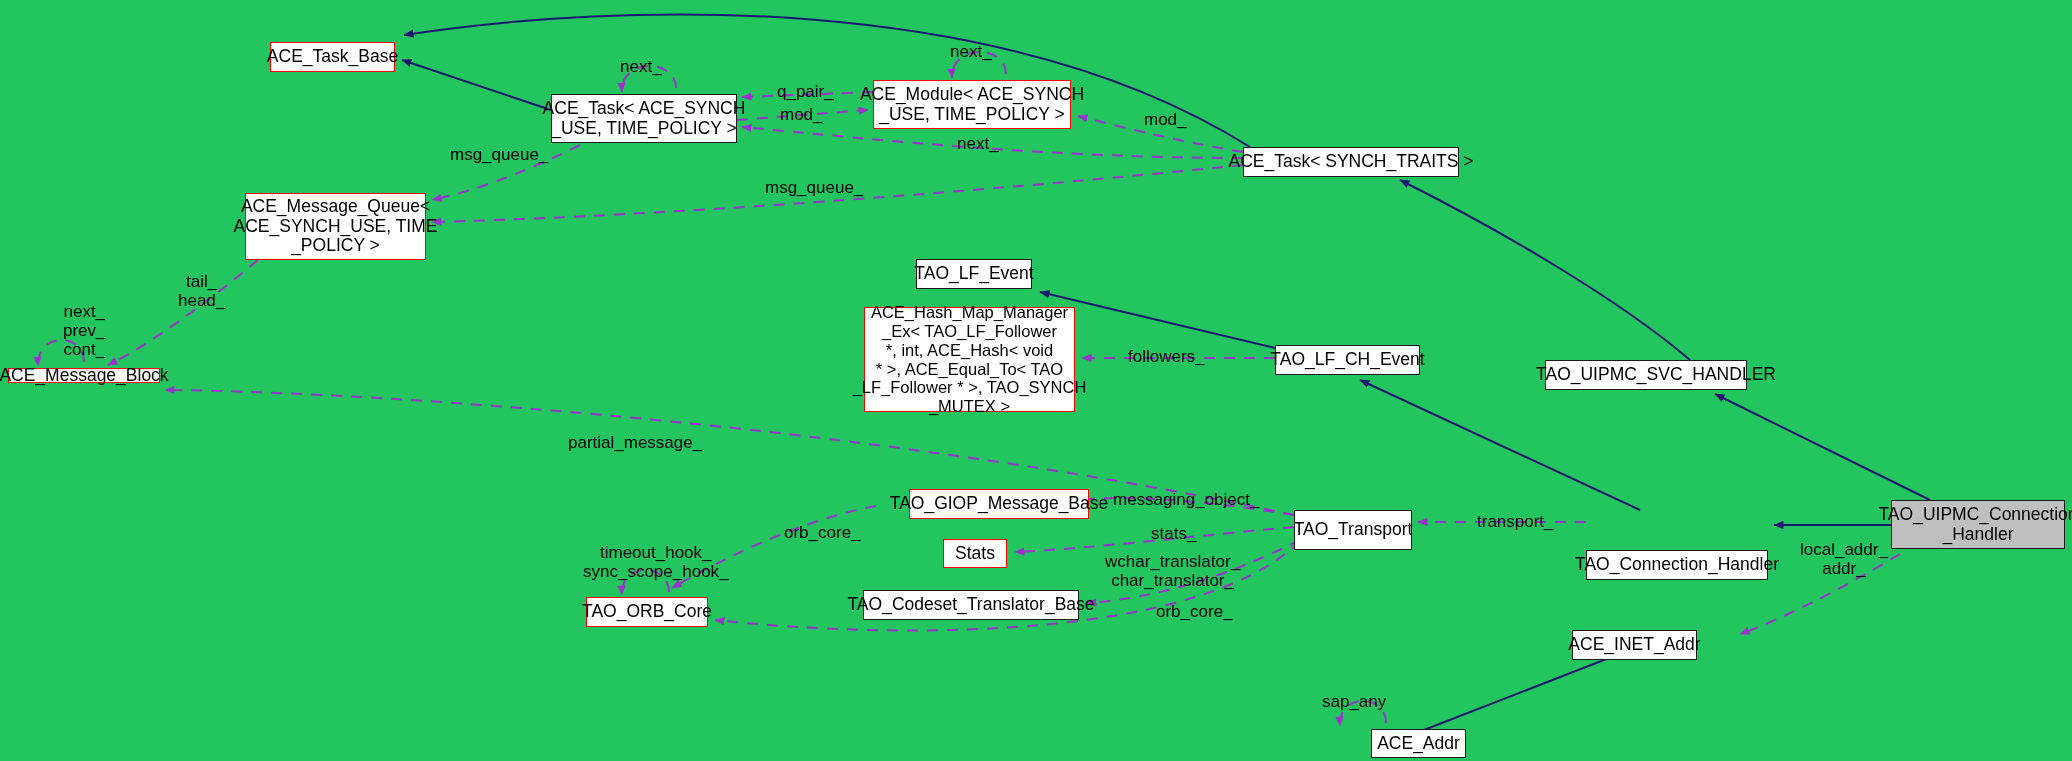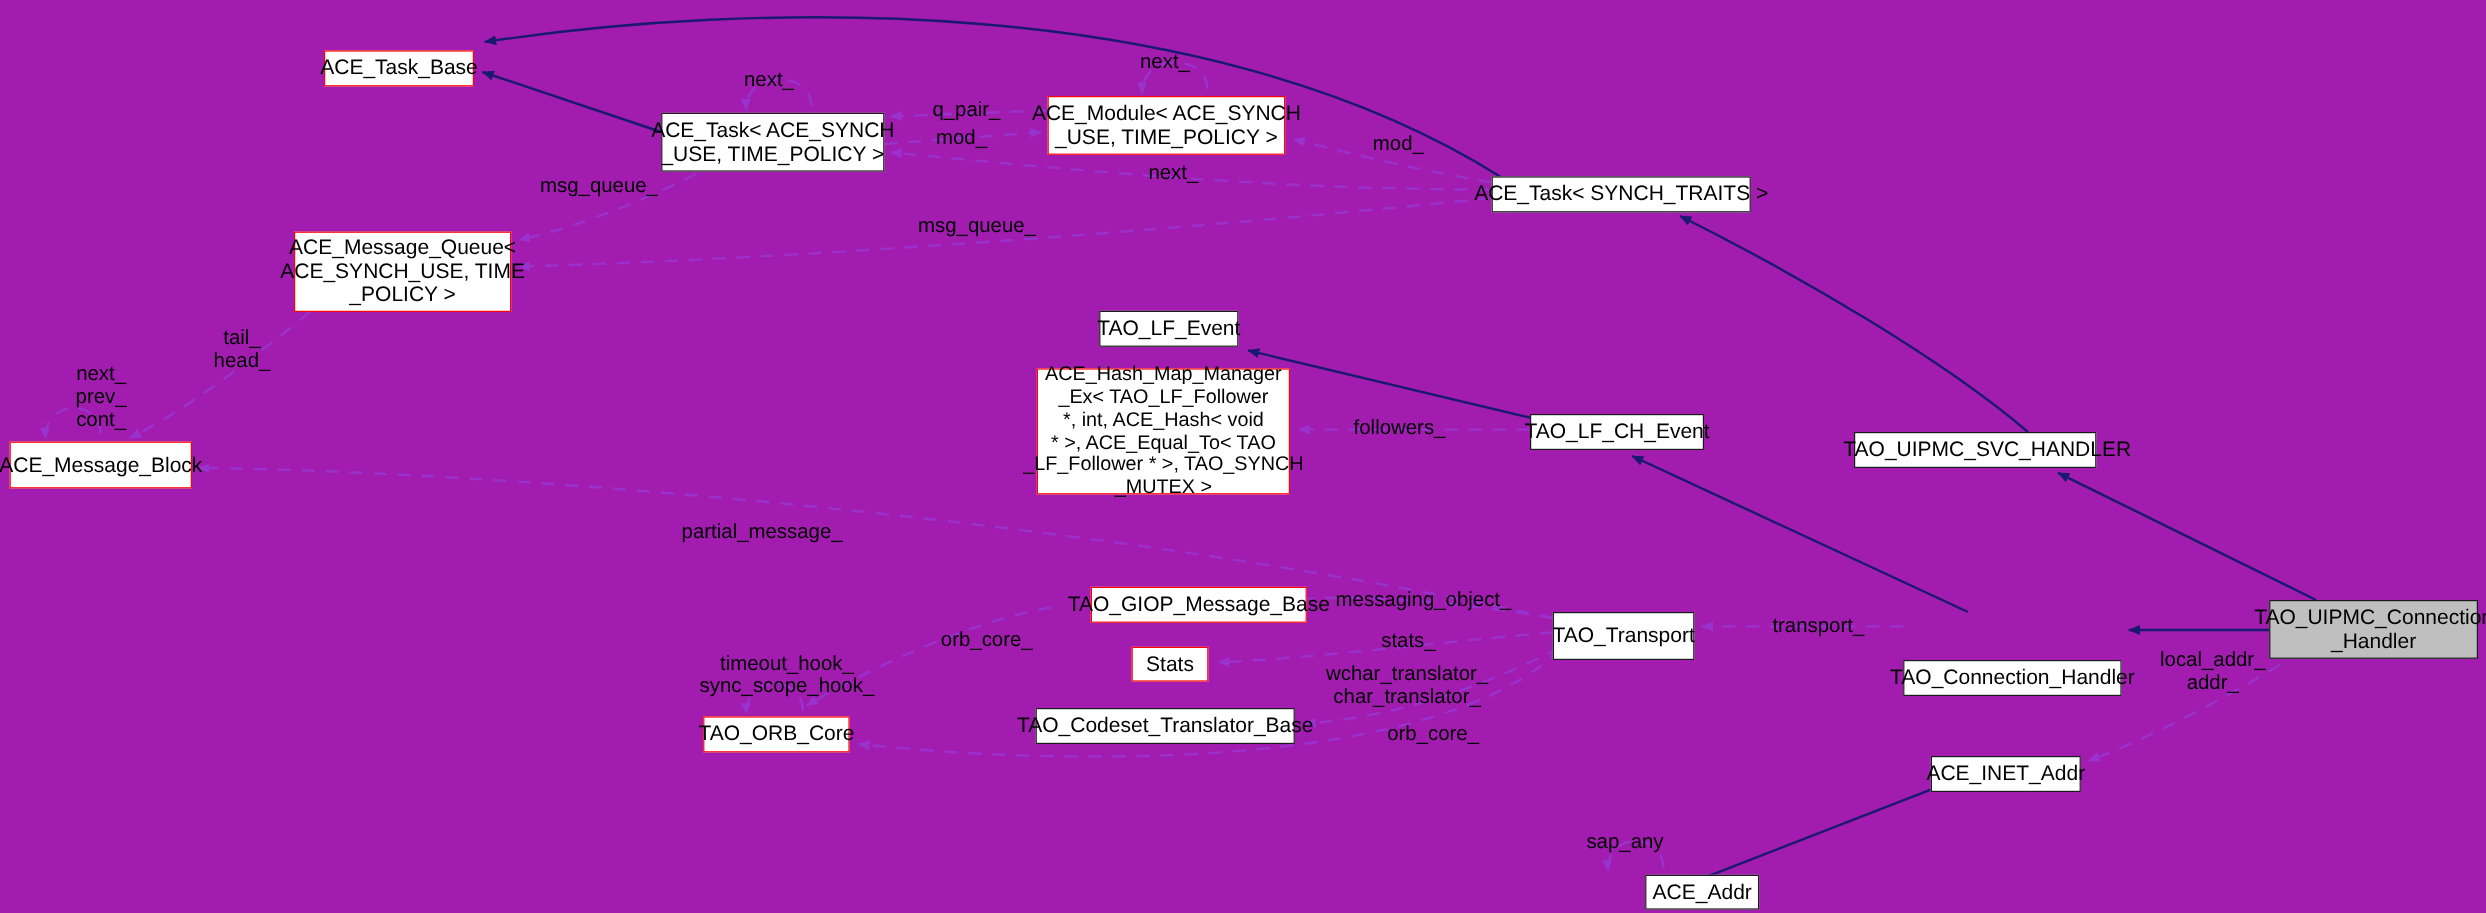--- a/index.html
+++ b/index.html
@@ -4,21 +4,21 @@
 <style>
   html, body {
     margin: 0;
     padding: 0;
     background: #ffffff;
   }
   #diagram-root {
     position: relative;
     width: 2072px;
     height: 761px;
-    background: #a21caf;
+    background: #22c55e;
     font-family: "Liberation Sans", sans-serif;
     overflow: hidden;
   }
   svg.edges {
     position: absolute;
     left: 0;
     top: 0;
     width: 2072px;
     height: 761px;
   }
@@ -132,39 +132,39 @@
 
   <div class="node red" style="left:270px;  top:42px;  width:125px; height:30px;">ACE_Task_Base</div>
   <div class="node black" style="left:551px;  top:94px;  width:186px; height:49px;">ACE_Task&lt; ACE_SYNCH
 _USE, TIME_POLICY &gt;</div>
   <div class="node red" style="left:873px;  top:80px;  width:198px; height:49px;">ACE_Module&lt; ACE_SYNCH
 _USE, TIME_POLICY &gt;</div>
   <div class="node black" style="left:1243px; top:147px; width:216px; height:30px;">ACE_Task&lt; SYNCH_TRAITS &gt;</div>
   <div class="node red" style="left:245px;  top:193px; width:181px; height:67px;">ACE_Message_Queue&lt;
 ACE_SYNCH_USE, TIME
 _POLICY &gt;</div>
-  <div class="node red" style="left:8px;    top:368px; width:152px; height:39px;">ACE_Message_Block</div>
+  <div class="node red" style="left:8px;    top:368px; width:152px; height:15px;">ACE_Message_Block</div>
   <div class="node black" style="left:916px;  top:259px; width:116px; height:30px;">TAO_LF_Event</div>
   <div class="node red" style="left:864px;  top:307px; width:211px; height:105px; font-size:16.5px;">ACE_Hash_Map_Manager
 _Ex&lt; TAO_LF_Follower
 *, int, ACE_Hash&lt; void
 * &gt;, ACE_Equal_To&lt; TAO
 _LF_Follower * &gt;, TAO_SYNCH
 _MUTEX &gt;</div>
   <div class="node black" style="left:1275px; top:345px; width:145px; height:30px;">TAO_LF_CH_Event</div>
   <div class="node black" style="left:1545px; top:360px; width:202px; height:30px;padding-left:20px;">TAO_UIPMC_SVC_HANDLER</div>
   <div class="node red" style="left:876px;  top:489px; width:180px; height:30px;margin-left:33px;">TAO_GIOP_Message_Base</div>
   <div class="node red" style="left:943px;  top:539px; width:64px;  height:29px;">Stats</div>
   <div class="node black" style="left:863px;  top:590px; width:216px; height:30px;">TAO_Codeset_Translator_Base</div>
   <div class="node red" style="left:586px;  top:597px; width:122px; height:30px;">TAO_ORB_Core</div>
   <div class="node black" style="left:1294px; top:510px; width:118px; height:40px;">TAO_Transport</div>
   <div class="node black" style="left:1586px; top:510px; width:182px; height:30px;margin-top:40px;">TAO_Connection_Handler</div>
   <div class="node focus" style="left:1891px; top:500px; width:174px; height:49px;">TAO_UIPMC_Connection
 _Handler</div>
-  <div class="node black" style="left:1609px; top:630px; width:125px; height:30px;">ACE_INET_Addr</div>
+  <div class="node black" style="left:1572px; top:630px; width:125px; height:30px;">ACE_INET_Addr</div>
   <div class="node black" style="left:1343px; top:729px; width:95px;  height:29px;margin-left:28px;">ACE_Addr</div>
 
   <div class="edge-label" style="left:620px;  top:57px;">next_</div>
   <div class="edge-label" style="left:950px;  top:42px;">next_</div>
   <div class="edge-label" style="left:777px;  top:82px;">q_pair_</div>
   <div class="edge-label" style="left:780px;  top:105px;">mod_</div>
   <div class="edge-label" style="left:1144px; top:110px;">mod_</div>
   <div class="edge-label" style="left:957px;  top:134px;">next_</div>
   <div class="edge-label" style="left:450px;  top:145px;">msg_queue_</div>
   <div class="edge-label" style="left:765px;  top:178px;">msg_queue_</div>

